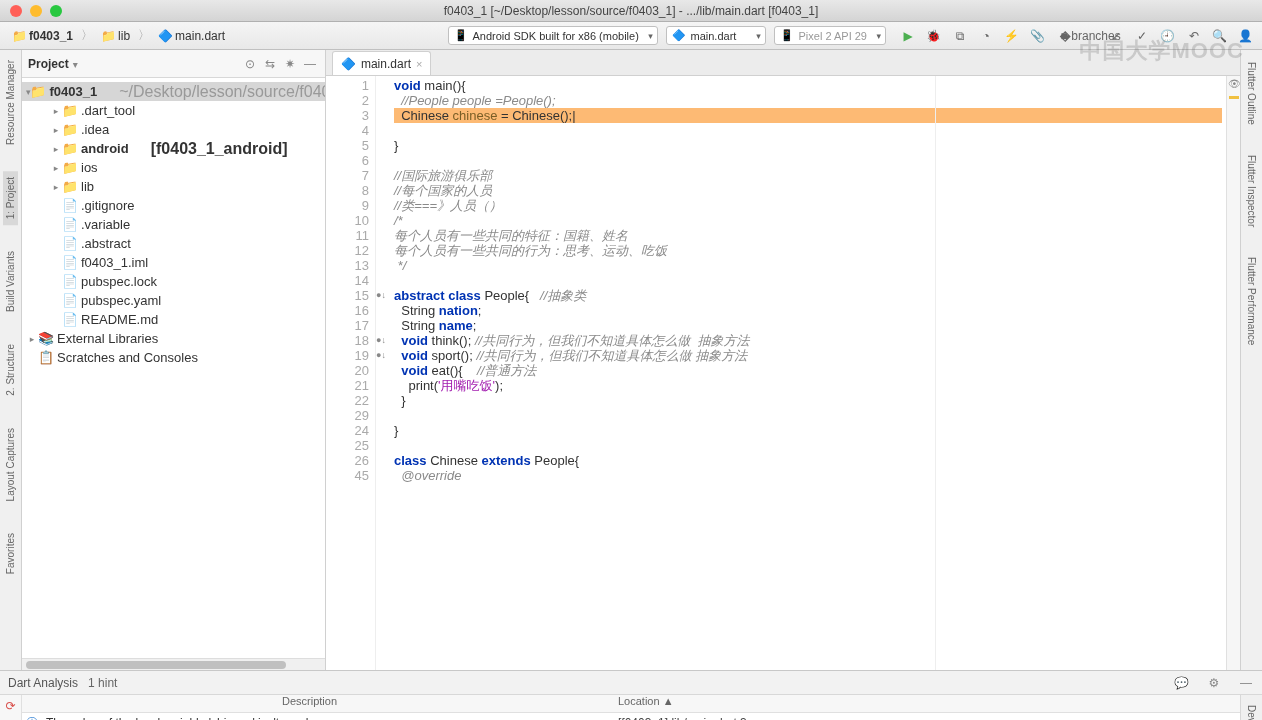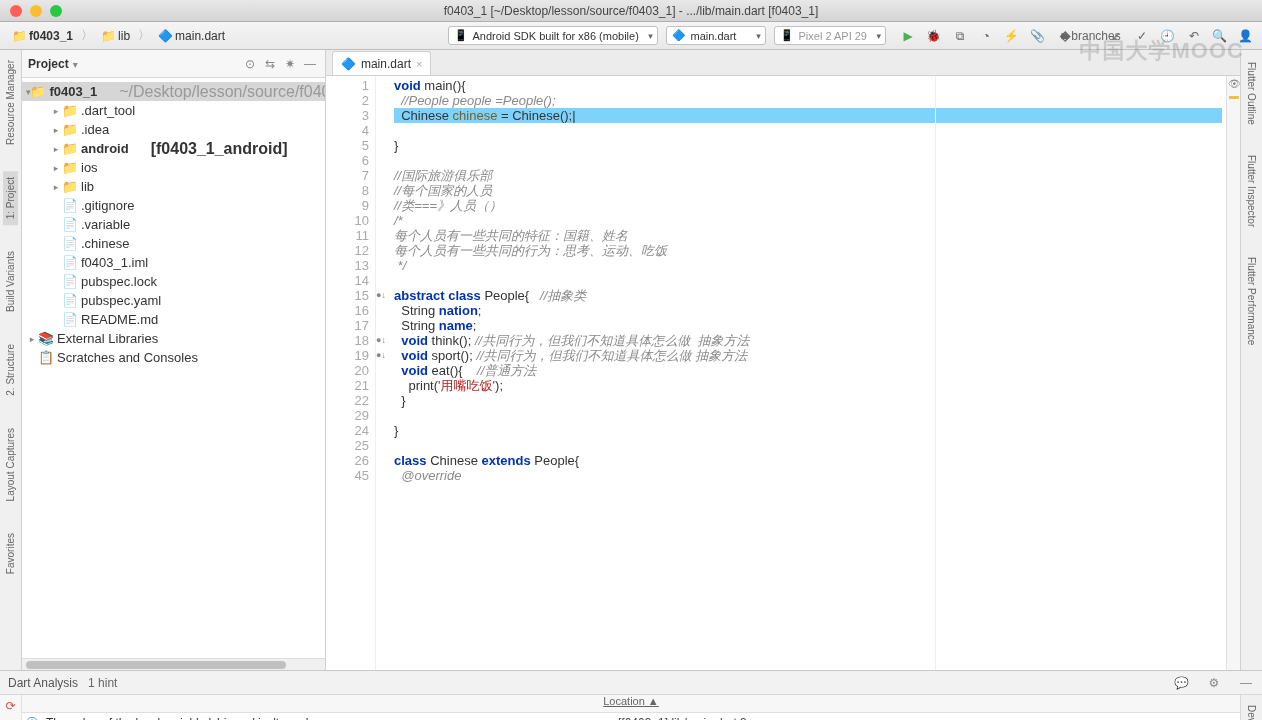--- a/index.html
+++ b/index.html
@@ -51,25 +51,25 @@
 
 
 .editor{flex:1;display:flex;flex-direction:column;background:#fff;min-width:0;}
 .tabs{height:26px;background:#ececec;border-bottom:1px solid #d0d0d0;display:flex;align-items:flex-end;}
 .tab{height:24px;background:#fff;border:1px solid #d0d0d0;border-bottom:none;padding:3px 8px;display:flex;align-items:center;gap:5px;font-size:12px;margin-left:6px;border-radius:3px 3px 0 0;}
 .tab .close{color:#aaa;font-size:11px;cursor:pointer;}
 .code-area{flex:1;display:flex;overflow:hidden;font-family:Menlo,Consolas,monospace;font-size:13px;position:relative;}
 .gutter{width:50px;background:#fff;border-right:1px solid #eee;text-align:right;color:#aaa;padding:2px 6px 2px 2px;line-height:15px;user-select:none;}
 .gut-marks{width:14px;background:#fff;line-height:15px;font-size:9px;color:#888;padding-top:2px;}
 .code{flex:1;padding:2px 4px;line-height:15px;white-space:pre;color:#333;position:relative;}
-.code-line.hl{background:#7dd3fc;}
+.code-line.hl{background:#fdba74;}
 .kw{color:#0033b3;font-weight:bold;}
 .fn{color:#333;}
 .cm{color:#8a8a8a;font-style:italic;}
-.str{color:#b91c1c;}
+.str{color:#a21caf;}
 .cls{color:#333;}
 .var{color:#795e26;}
 .cursor-col{position:absolute;right:290px;top:0;bottom:0;border-left:1px solid #eee;}
 .right-strip{width:14px;background:#f6f6f6;border-left:1px solid #e0e0e0;position:relative;}
 .right-strip .mk{position:absolute;left:2px;width:10px;height:3px;background:#f0c040;}
 .right-strip .eye{position:absolute;top:2px;left:1px;font-size:10px;color:#888;}
 
 
 .right-gutter{width:22px;background:#f0f0f0;border-left:1px solid #d0d0d0;display:flex;flex-direction:column;align-items:center;gap:18px;padding-top:6px;}
 .right-gutter .vtab{writing-mode:vertical-lr;font-size:10px;color:#666;padding:6px 2px;cursor:pointer;}
@@ -77,21 +77,21 @@
 
 .analysis{height:168px;border-top:1px solid #c8c8c8;background:#fff;display:flex;flex-direction:column;}
 .ana-head{height:24px;background:#f2f2f2;border-bottom:1px solid #d8d8d8;display:flex;align-items:center;padding:0 8px;gap:10px;}
 .ana-head .tab1{font-size:12px;color:#555;} .ana-head .hint{color:#666;font-size:12px;}
 .ana-head .spacer{flex:1;} .ana-head .hb{color:#888;cursor:pointer;margin-left:6px;width:16px;text-align:center;}
 .ana-body{flex:1;display:flex;}
 .ana-left{width:22px;background:#f7f7f7;border-right:1px solid #e0e0e0;display:flex;flex-direction:column;align-items:center;gap:10px;padding-top:4px;}
 .ana-left .ib{color:#888;cursor:pointer;width:16px;text-align:center;}
 .ana-table{flex:1;display:flex;flex-direction:column;}
 .ana-th{height:18px;background:#f7f7f7;border-bottom:1px solid #e0e0e0;display:flex;font-size:11px;color:#666;}
-.ana-th .c1{width:596px;padding-left:260px;} .ana-th .c2{flex:1;text-align:center;text-decoration:underline;}
+.ana-th .c1{width:596px;padding-left:260px;} .ana-th .c2{flex:1;text-align:left;}
 .ana-row{display:flex;align-items:center;height:20px;font-size:12px;}
 .ana-row .ic{width:20px;text-align:center;color:#4a90d9;}
 .ana-row .desc{width:576px;padding-left:4px;color:#333;}
 .ana-row .loc{flex:1;color:#444;}
 
 .ana-right-strip{width:22px;background:#f0f0f0;border-left:1px solid #d8d8d8;display:flex;flex-direction:column;align-items:center;padding-top:6px;gap:14px;}
 .ana-right-strip .vtab{writing-mode:vertical-lr;font-size:10px;color:#666;cursor:pointer;padding:4px 2px;}
 </style>
 </head>
 <body>
@@ -214,21 +214,21 @@
           <span class="tree-label" style="">.gitignore</span>
         </div>
         <div class="tree-row" style="padding-left:28px">
           <span class="tree-arrow"></span>
           <span class="tree-icon">📄</span>
           <span class="tree-label" style="">.variable</span>
         </div>
         <div class="tree-row" style="padding-left:28px">
           <span class="tree-arrow"></span>
           <span class="tree-icon">📄</span>
-          <span class="tree-label" style="">.chinese</span>
+          <span class="tree-label" style="">.abstract</span>
         </div>
         <div class="tree-row" style="padding-left:28px">
           <span class="tree-arrow"></span>
           <span class="tree-icon">📄</span>
           <span class="tree-label" style="">f0403_1.iml</span>
         </div>
         <div class="tree-row" style="padding-left:28px">
           <span class="tree-arrow"></span>
           <span class="tree-icon">📄</span>
           <span class="tree-label" style="">pubspec.lock</span>
@@ -350,20 +350,21 @@
     <span class="hb">⚙</span>
     <span class="hb">—</span>
   </div>
   <div class="ana-body">
     <div class="ana-left">
       <span class="ib" style="color:#d9534f">⟳</span>
 
     </div>
     <div class="ana-table">
       <div class="ana-th">
+        <div class="c1">Description</div>
         <div class="c2"><span>Location</span> ▲</div>
       </div>
       <div id="ana-rows">
           <div class="ana-row">
             <span class="ic">ⓘ</span>
             <span class="desc">The value of the local variable 'chinese' isn't used.</span>
             <span class="loc">[f0403_1] lib/main.dart:3</span>
           </div>
         </div>
     </div>

